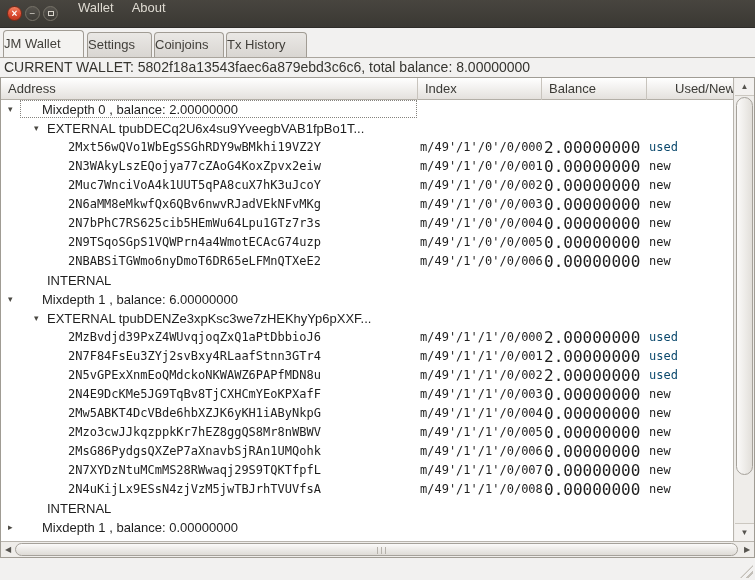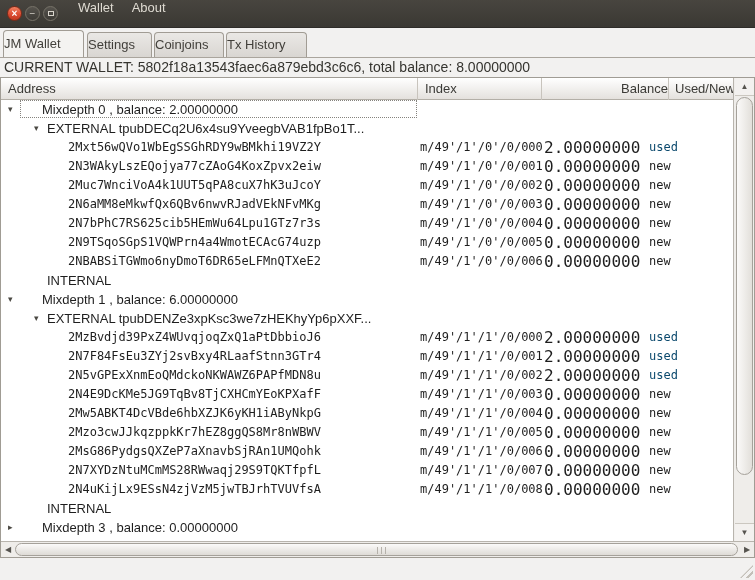--- a/index.html
+++ b/index.html
@@ -119,21 +119,21 @@
   <div class="tab inactive" style="left:226px; width:81px;">Tx History</div>
 </div>
 <div class="pane-topline"></div>
 
 <div class="current-wallet">CURRENT WALLET: 5802f18a13543faec6a879ebd3c6c6, total balance: 8.00000000</div>
 
 <div class="treeframe">
   <div class="theader">
     <div class="hcell" style="left:0;     width:417px;">Address</div>
     <div class="hcell" style="left:417px; width:124px;">Index</div>
-    <div class="hcell" style="left:563px; width:105px;text-align:right;">Balance</div>
+    <div class="hcell" style="left:541px; width:105px;">Balance</div>
     <div class="hcell last" style="left:646px; width:87px;margin-left:21px;">Used/New</div>
   </div>
 
   <div class="tbody">
       <div class="trow lvl1">
         <div class="focus-rect"></div>
         <span class="expander">▾</span>
         <div class="cell addr">Mixdepth 0 , balance: 2.00000000</div>
         <div class="cell idx"></div>
         <div class="cell bal"></div>
@@ -263,21 +263,21 @@
         <div class="cell stat new">new</div>
       </div>
       <div class="trow lvl2">
         <div class="cell addr">INTERNAL</div>
         <div class="cell idx"></div>
         <div class="cell bal"></div>
         <div class="cell stat"></div>
       </div>
       <div class="trow lvl1">
         <span class="expander">▸</span>
-        <div class="cell addr">Mixdepth 3 , balance: 0.00000000</div>
+        <div class="cell addr">Mixdepth 1 , balance: 0.00000000</div>
         <div class="cell idx"></div>
         <div class="cell bal"></div>
         <div class="cell stat"></div>
       </div>
     </div>
 
   <div class="vscroll">
     <div class="sbtn up">▲</div>
     <div class="vthumb"></div>
     <div class="sbtn down">▼</div>

